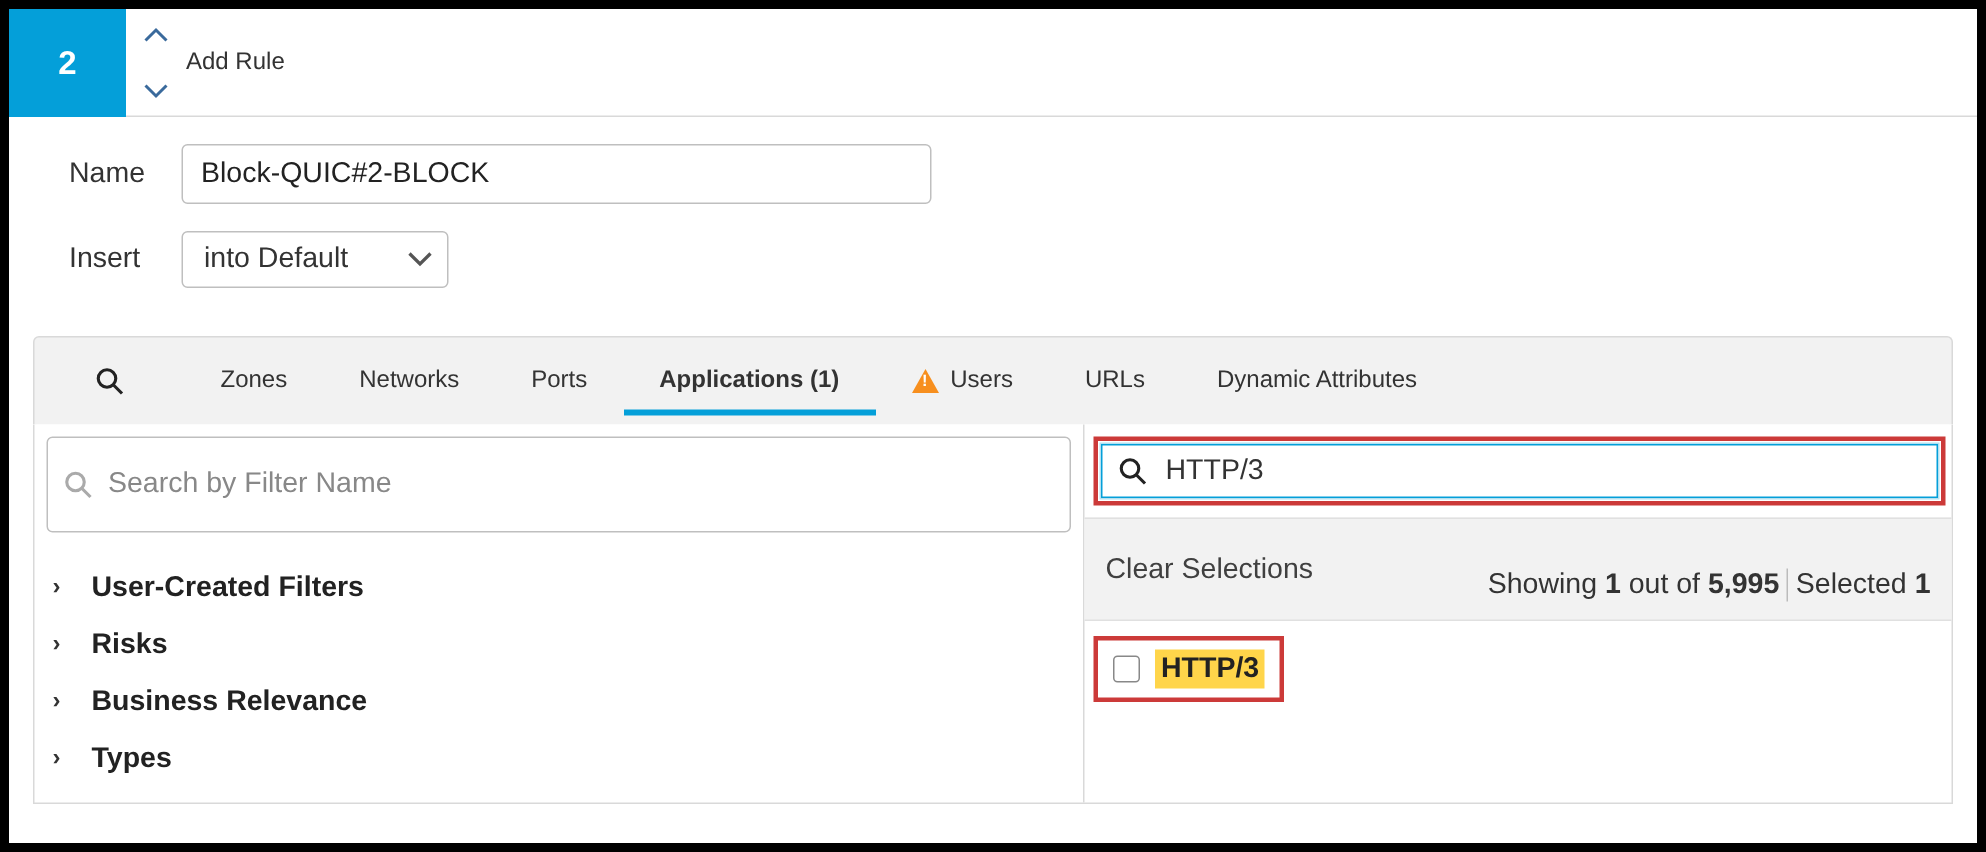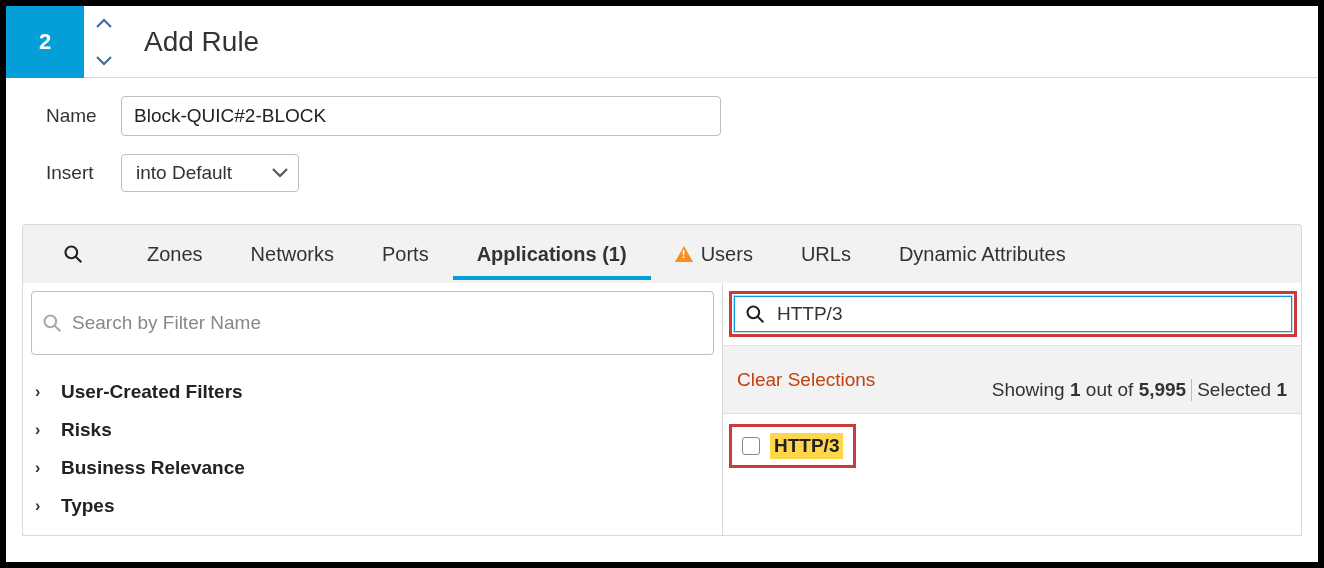--- a/index.html
+++ b/index.html
@@ -31,23 +31,22 @@
   .header-chevrons {
     display: flex;
     flex-direction: column;
     align-items: center;
     justify-content: center;
     width: 40px;
     height: 72px;
     gap: 28px;
   }
   .header-title {
-    font-size: 28px;
-    color: #333;
-    margin-left: 20px;
+    font-size: 16px;
+    color: #333;
     font-weight: 400;
   }
   .chev { width: 16px; height: 10px; display:block; }
 
   .form-area {
     padding: 18px 20px 14px 20px;
   }
   .form-row {
     display: flex;
     align-items: center;
@@ -57,21 +56,21 @@
   .form-label {
     width: 75px;
     font-size: 19px;
     color: #333;
   }
   .text-input {
     font-size: 19px;
     padding: 8px 12px;
     border: 1px solid #bfbfbf;
     border-radius: 4px;
-    width: 600px;
+    width: 500px;
     color: #222;
   }
   .select-wrap {
     display: flex;
     align-items: center;
     border: 1px solid #bfbfbf;
     border-radius: 4px;
     padding: 7px 10px 7px 14px;
     gap: 40px;
     font-size: 19px;
@@ -91,21 +90,21 @@
     align-items: center;
     height: 58px;
   }
   .tab-search {
     width: 100px;
     display:flex;
     align-items:center;
     justify-content:center;
   }
   .tab {
-    font-size: 20px;
+    font-size: 16px;
     color: #333;
     padding: 14px 24px;
     cursor: pointer;
     white-space: nowrap;
     display:flex;
     align-items:center;
     gap:8px;
   }
   .tab.active {
     font-weight: 700;
@@ -195,21 +194,21 @@
     background: #f2f2f2;
     border-top: 1px solid #e0e0e0;
     border-bottom: 1px solid #e0e0e0;
     padding: 12px 14px;
     font-size: 19px;
     color: #333;
     display:flex;
     align-items:center;
     gap: 24px;
   }
-  .status-bar .link { color: #c2410c; cursor:pointer; }
+  .status-bar .link { color: #404040; cursor:pointer; }
   .status-bar b { font-weight:700; }
   .status-right { display:flex; gap:5px; align-items:flex-end;margin-top:21px; }
   .status-right .sep { border-left:1px solid #bbb; height:22px; }
 
   .filter-list {
     padding: 10px 6px;
   }
   .filter-item {
     display:flex;
     align-items:center;

